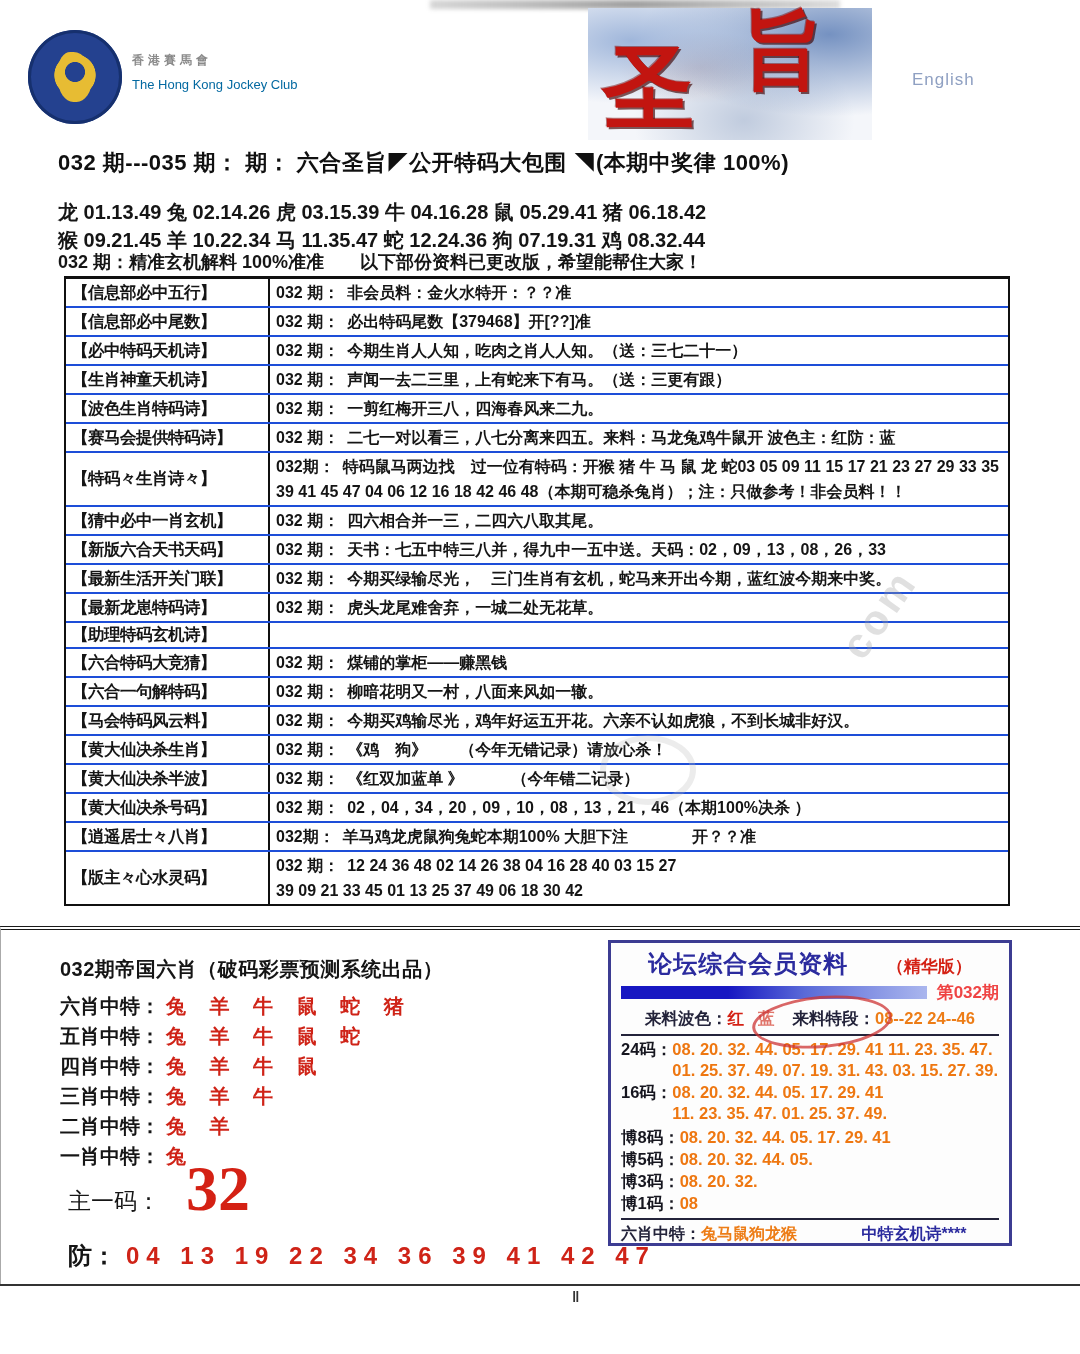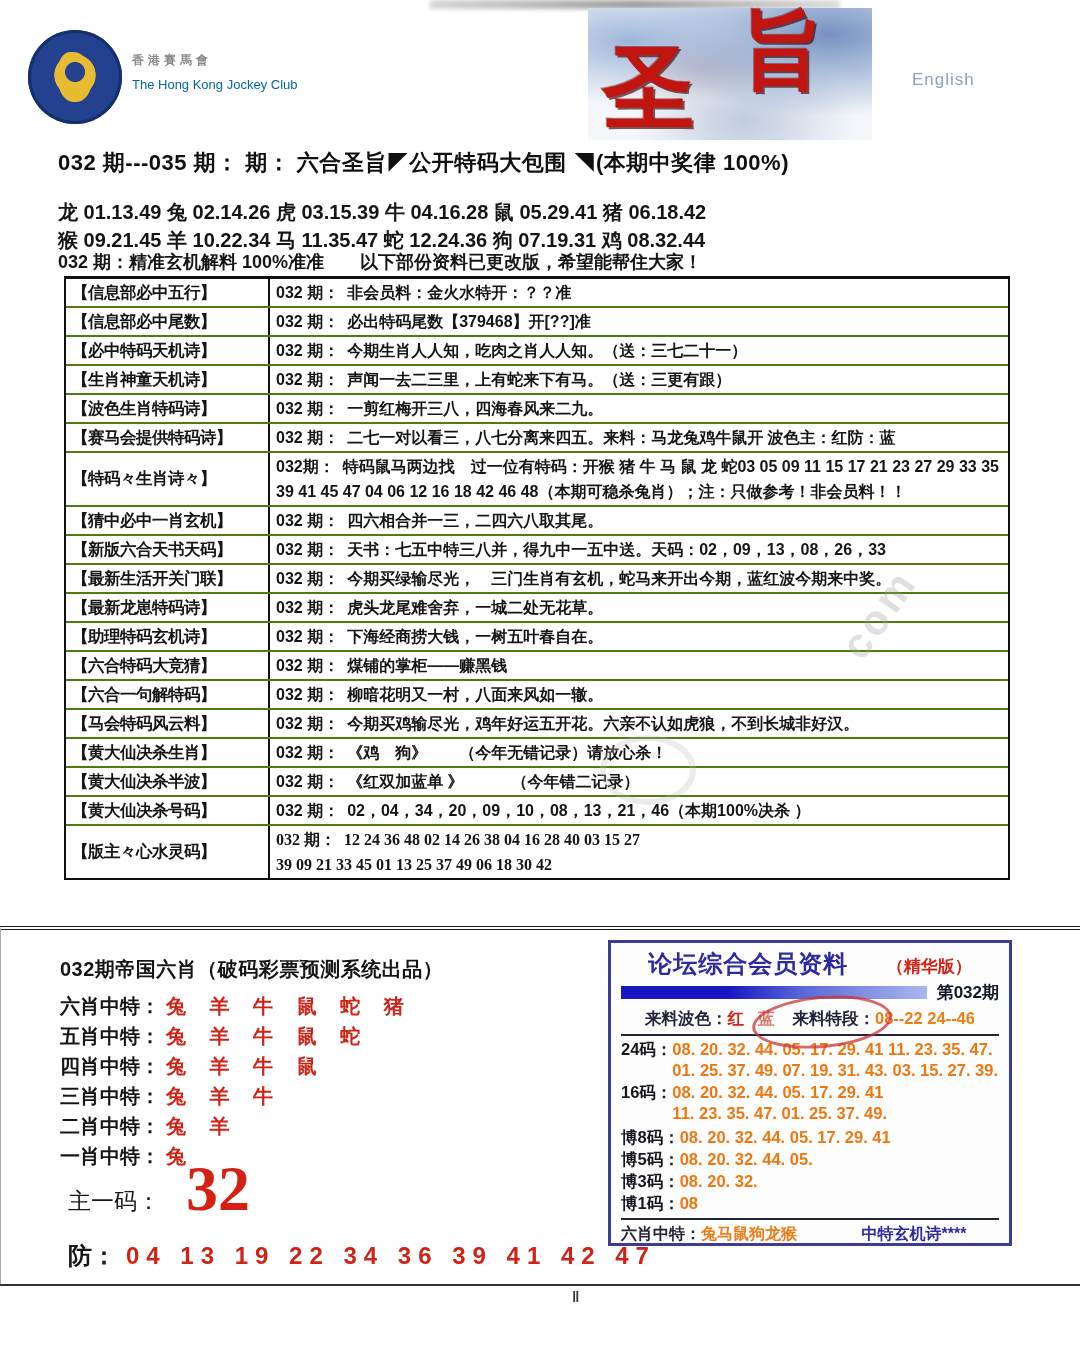--- a/index.html
+++ b/index.html
@@ -36,22 +36,22 @@
     letter-spacing:1px; cursor:pointer; }
   
   .title-line { position:absolute; left:58px; top:148px; font-size:22px; font-weight:bold;
     color:#101010; letter-spacing:.5px; white-space:nowrap; }
   .zodiac-lines { position:absolute; left:58px; top:198px; font-size:20px; font-weight:bold; }
   .zodiac-lines div { line-height:28px; }
   .notice-line { position:absolute; left:58px; top:250px; font-size:18px; font-weight:bold; }
   
   .ptable { position:absolute; left:64px; top:276px; width:946px;
     border:2px solid #101010; border-top:3px solid #101010; background:#fff; }
-  .trow { display:flex; border-bottom:2px solid #4d7c0f; min-height:26px; align-items:stretch; }
-  .trow:last-child { border-bottom:none;font-family:Liberation Serif, serif; }
+  .trow { display:flex; border-bottom:2px solid #1d4ed8; min-height:26px; align-items:stretch; }
+  .trow:last-child { border-bottom:none; }
   .tlabel { width:204px; flex:0 0 204px; border-right:2px solid #101010; padding:1px 2px 1px 6px;
     font-weight:bold; font-size:16.5px; display:flex; align-items:center; letter-spacing:-0.5px; }
   .tcontent { flex:1; padding:1px 6px; font-weight:bold; font-size:16px; line-height:25px;
     align-self:center; }
   .rtext { white-space:pre-wrap; }
   .trow.red .period { color:#c91f14; }
   .period { margin-right:8px; }
   
   .bottom-section { position:absolute; left:0; top:926px; width:1080px; height:360px;
     border-top:4px double #1a1a1a; border-left:1px solid #aaa; }
@@ -69,21 +69,21 @@
   .fang-vals { color:#cf2317; letter-spacing:7px; margin-left:10px; }
   
   .forum { position:absolute; left:608px; top:940px; width:404px; height:306px;
     border:3px solid #3c3c92; background:#fdfdfd; padding:5px 10px 4px 10px; overflow:hidden; }
   .forum-title-row { text-align:center; white-space:nowrap; }
   .forum-title { font-size:24px; font-weight:bold; color:#2b2b9e; letter-spacing:1px; }
   .forum-edition { font-size:17px; font-weight:bold; color:#d42114;margin-left:34px; }
   .forum-bar-row { display:flex; align-items:center; margin-top:1px; }
   .blue-bar { flex:1; height:13px; margin-right:10px;
     background:linear-gradient(90deg,#1717c2 0 35%,#5a6ad8 60%,#aab6ee 100%); }
-  .forum-issue { font-size:17px; font-weight:bold; color:#0f172a; white-space:nowrap; }
+  .forum-issue { font-size:17px; font-weight:bold; color:#ef4444; white-space:nowrap; }
   .laima-row { margin-top:4px; font-size:16.5px; font-weight:bold; color:#23233a; text-align:center; white-space:nowrap; }
   .laima-row .red-val { color:#d42114; margin-right:14px; }
   .laima-row .circled-val { color:#e0756a; margin-right:18px; }
   .laima-row .orange-val { color:#ed7d17; }
   .forum-hr { border-top:2px solid #23233a; margin:4px 0 3px 0; }
   .code-line { display:flex; font-size:16.5px; font-weight:bold; line-height:21px; margin:1px 0; }
   .code-label { color:#16161f; white-space:nowrap; }
   .code-vals { color:#ee7711; }
   .bo-group { margin-top:3px; }
   .specials-row { display:flex; margin-top:2px; }
@@ -167,21 +167,20 @@
       <div class="trow">
         <div class="tlabel">【最新生活开关门联】</div>
         <div class="tcontent"><span class="period">032 期：</span><span class="rtext">今期买绿输尽光，　三门生肖有玄机，蛇马来开出今期，蓝红波今期来中奖。</span></div>
       </div>
       <div class="trow">
         <div class="tlabel">【最新龙崽特码诗】</div>
         <div class="tcontent"><span class="period">032 期：</span><span class="rtext">虎头龙尾难舍弃，一城二处无花草。</span></div>
       </div>
       <div class="trow">
         <div class="tlabel">【助理特码玄机诗】</div>
-        <div class="tcontent"><span class="period">032 期：</span><span class="rtext">下海经商捞大钱，一树五叶春自在。</span></div>
       </div>
       <div class="trow">
         <div class="tlabel">【六合特码大竞猜】</div>
         <div class="tcontent"><span class="period">032 期：</span><span class="rtext">煤铺的掌柜——赚黑钱</span></div>
       </div>
       <div class="trow">
         <div class="tlabel">【六合一句解特码】</div>
         <div class="tcontent"><span class="period">032 期：</span><span class="rtext">柳暗花明又一村，八面来风如一辙。</span></div>
       </div>
       <div class="trow">
@@ -192,20 +191,24 @@
         <div class="tlabel">【黄大仙决杀生肖】</div>
         <div class="tcontent"><span class="period">032 期：</span><span class="rtext">《鸡　狗》　　（今年无错记录）请放心杀！</span></div>
       </div>
       <div class="trow">
         <div class="tlabel">【黄大仙决杀半波】</div>
         <div class="tcontent"><span class="period">032 期：</span><span class="rtext">《红双加蓝单 》　　　（今年错二记录）</span></div>
       </div>
       <div class="trow">
         <div class="tlabel">【黄大仙决杀号码】</div>
         <div class="tcontent"><span class="period">032 期：</span><span class="rtext">02，04，34，20，09，10，08，13，21，46（本期100%决杀 ）</span></div>
+      </div>
+      <div class="trow">
+        <div class="tlabel">【逍遥居士々八肖】</div>
+        <div class="tcontent"><span class="period">032期：</span><span class="rtext">羊马鸡龙虎鼠狗兔蛇本期100% 大胆下注　　　　开？？准</span></div>
       </div>
       <div class="trow">
         <div class="tlabel">【版主々心水灵码】</div>
         <div class="tcontent"><span class="period">032 期：</span><span class="rtext">12 24 36 48 02 14 26 38 04 16 28 40 03 15 27
 39 09 21 33 45 01 13 25 37 49 06 18 30 42</span></div>
       </div>
     </div>
 
   <div class="watermark">com</div>
   <div class="watermark-circle"></div>

